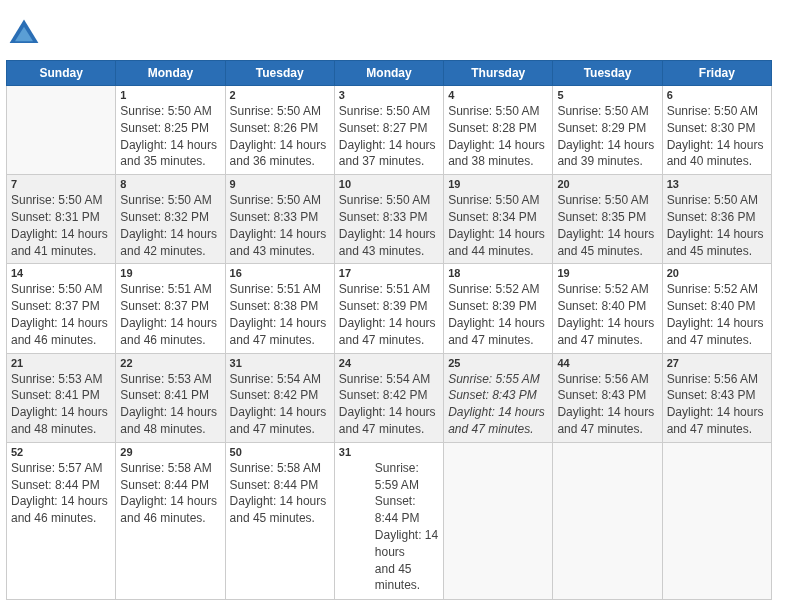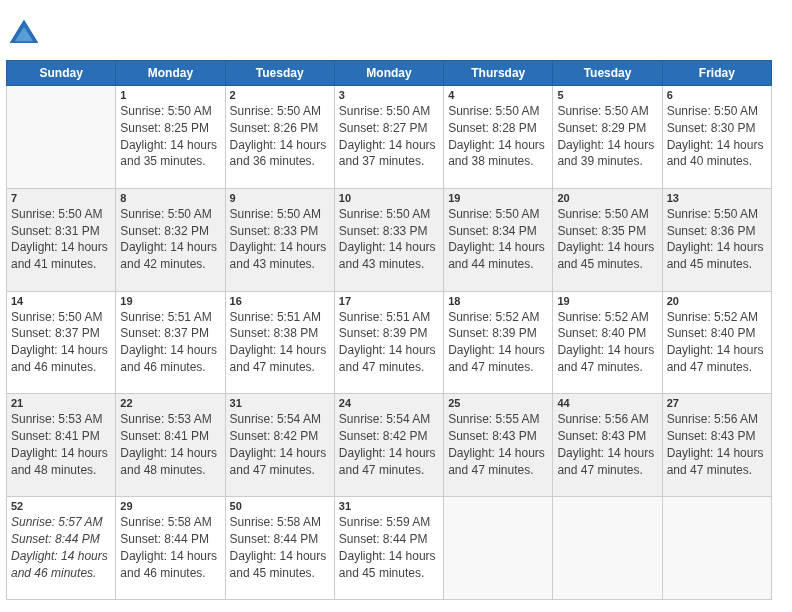--- a/index.html
+++ b/index.html
@@ -309,21 +309,21 @@
           </td>
           <td>
             <span class="day-num">24</span>
             <div class="day-info" style="white-space: pre-line;">Sunrise: 5:54 AM
 Sunset: 8:42 PM
 Daylight: 14 hours
 and 47 minutes.</div>
           </td>
           <td>
             <span class="day-num">25</span>
-            <div class="day-info" style="white-space: pre-line;">Sunrise: 5:55 AM
+            <div class="day-info" style="white-space: pre-line; font-style: italic;">Sunrise: 5:55 AM
 Sunset: 8:43 PM
 Daylight: 14 hours
 and 47 minutes.</div>
           </td>
           <td>
             <span class="day-num">44</span>
             <div class="day-info" style="white-space: pre-line;">Sunrise: 5:56 AM
 Sunset: 8:43 PM
 Daylight: 14 hours
 and 47 minutes.</div>
@@ -332,42 +332,42 @@
             <span class="day-num">27</span>
             <div class="day-info" style="white-space: pre-line;">Sunrise: 5:56 AM
 Sunset: 8:43 PM
 Daylight: 14 hours
 and 47 minutes.</div>
           </td>
         </tr>
         <tr>
           <td>
             <span class="day-num">52</span>
-            <div class="day-info" style="white-space: pre-line; font-style: italic;">Sunrise: 5:57 AM
+            <div class="day-info" style="white-space: pre-line;">Sunrise: 5:57 AM
 Sunset: 8:44 PM
 Daylight: 14 hours
 and 46 minutes.</div>
           </td>
           <td>
             <span class="day-num">29</span>
             <div class="day-info" style="white-space: pre-line;">Sunrise: 5:58 AM
 Sunset: 8:44 PM
 Daylight: 14 hours
 and 46 minutes.</div>
           </td>
           <td>
             <span class="day-num">50</span>
             <div class="day-info" style="white-space: pre-line;">Sunrise: 5:58 AM
 Sunset: 8:44 PM
 Daylight: 14 hours
 and 45 minutes.</div>
           </td>
           <td>
             <span class="day-num">31</span>
-            <div class="day-info" style="white-space: pre-line;">Sunrise: 5:59 AM
+            <div class="day-info" style="white-space: pre-line; margin-left: 36px;">Sunrise: 5:59 AM
 Sunset: 8:44 PM
 Daylight: 14 hours
 and 45 minutes.</div>
           </td>
           <td class="empty"></td>
           <td class="empty"></td>
           <td class="empty"></td>
         </tr>
       </tbody>
   </table>

